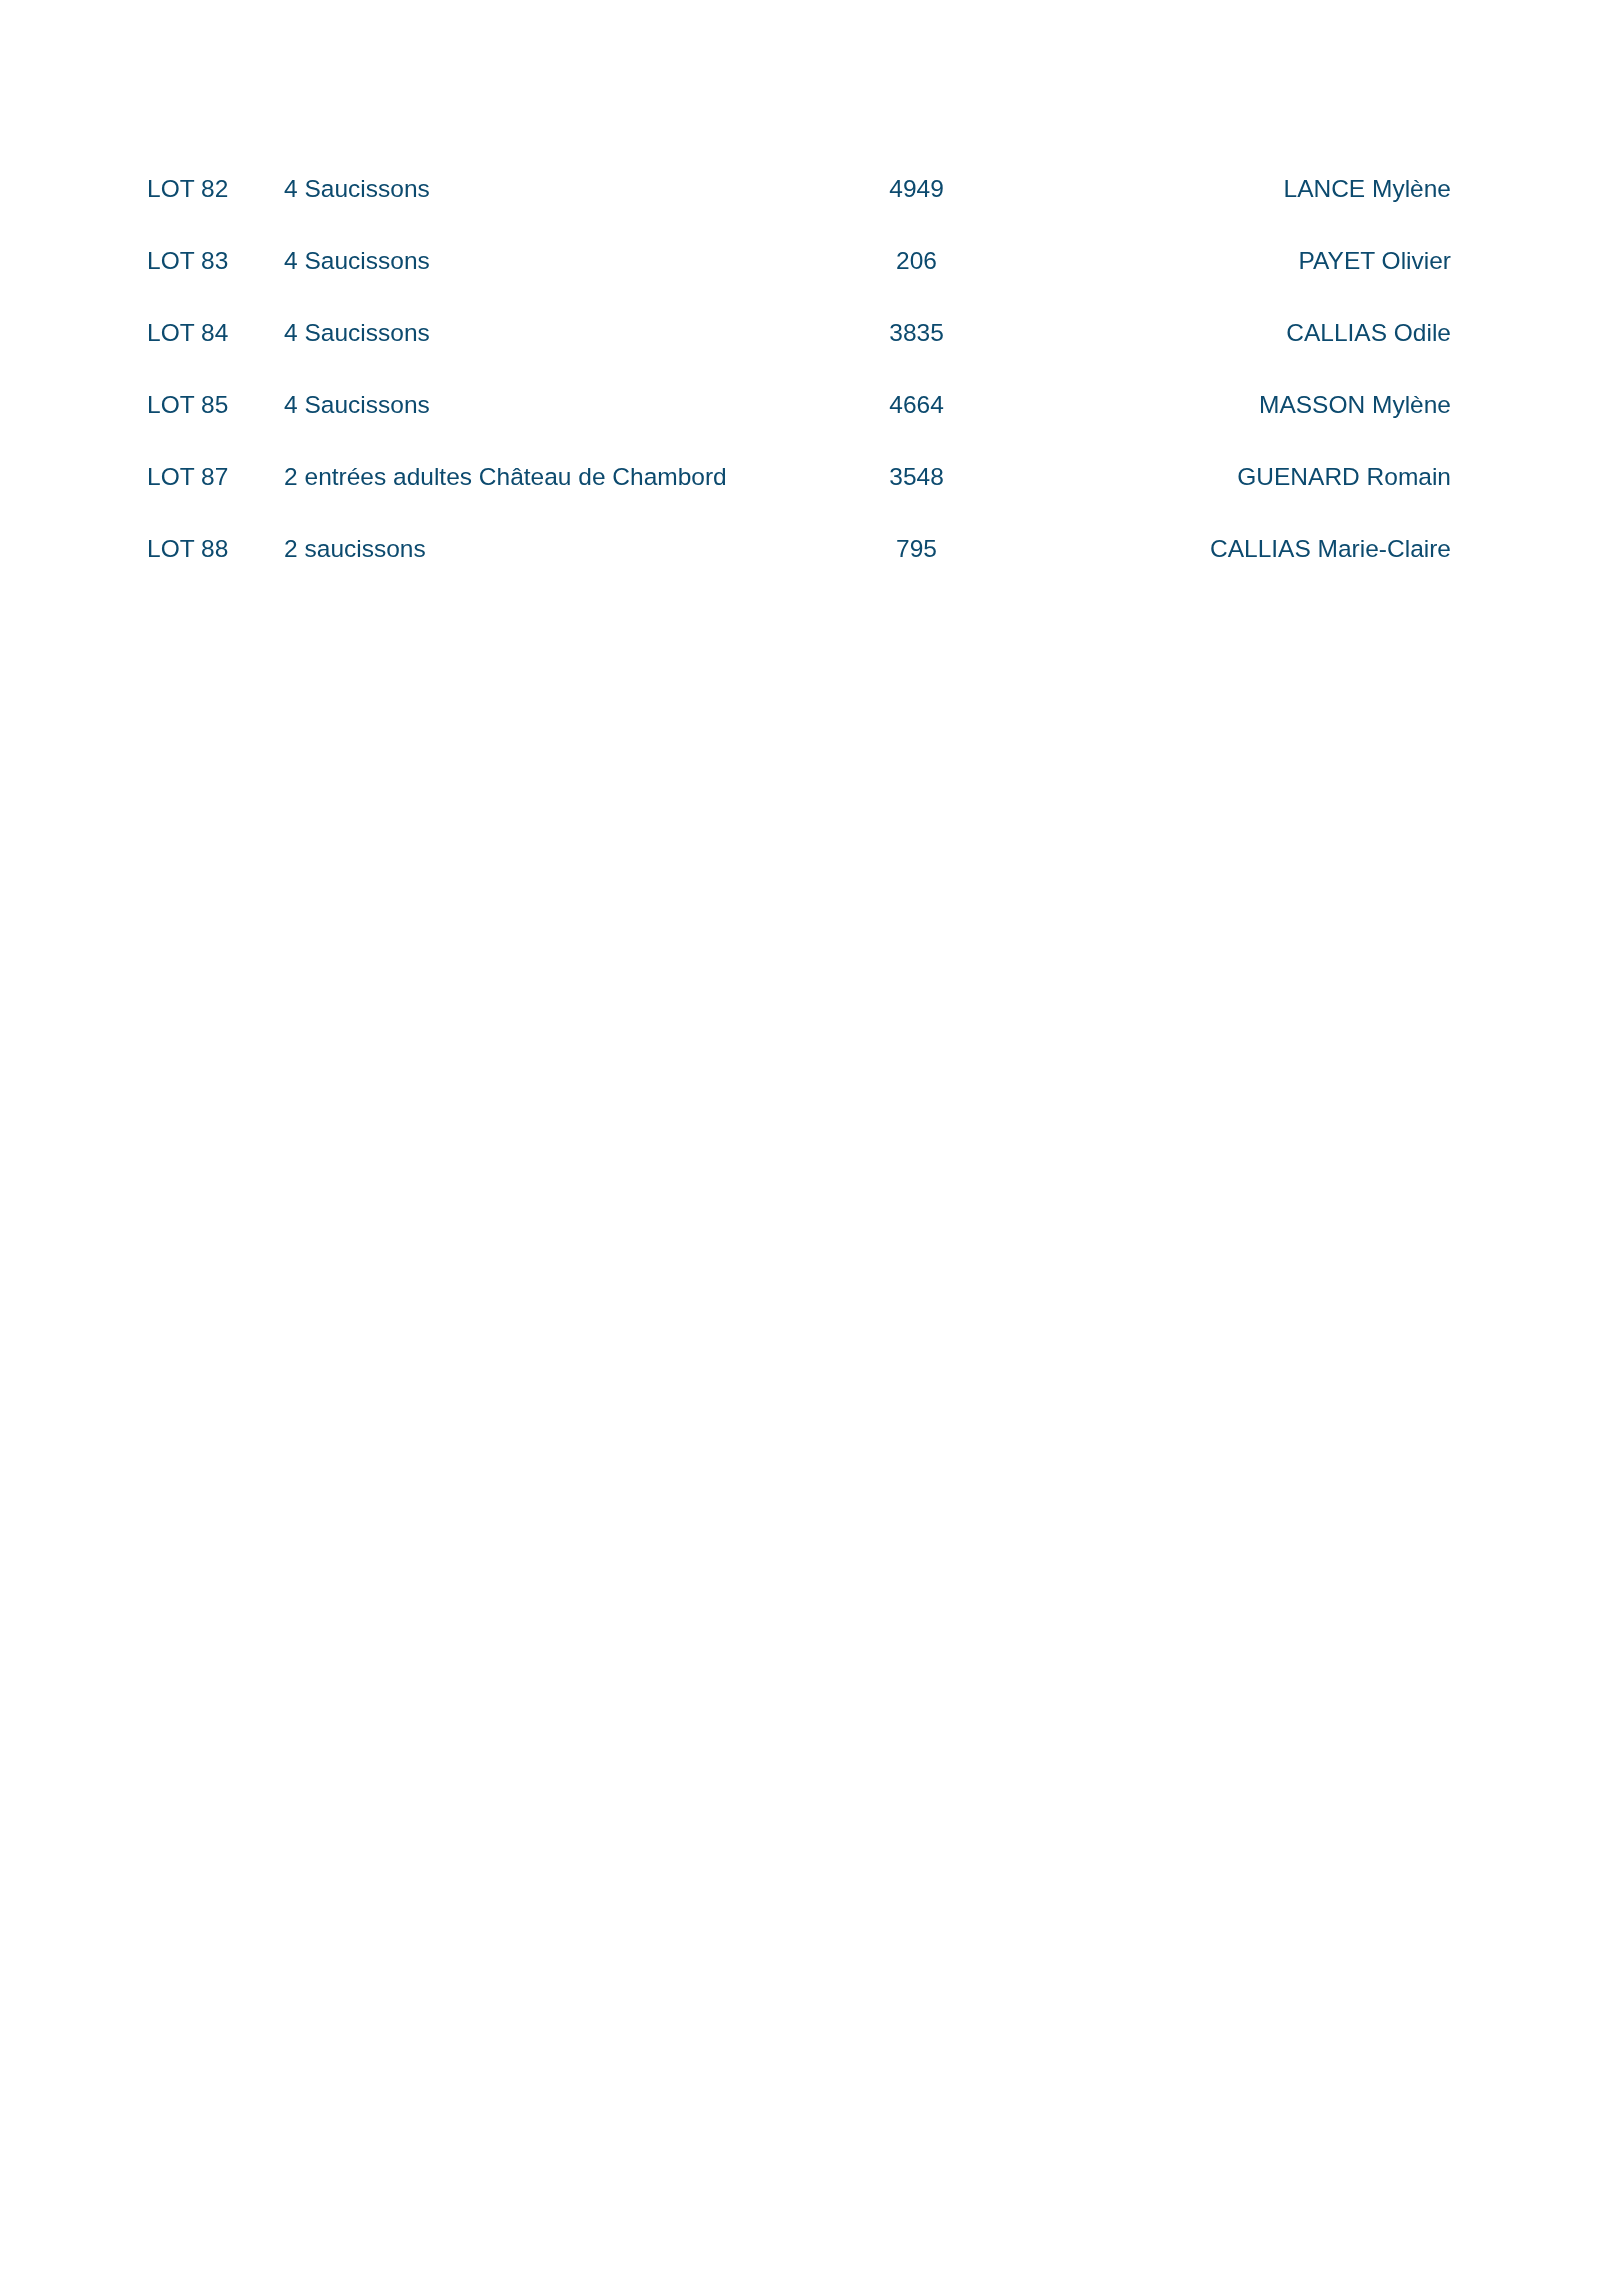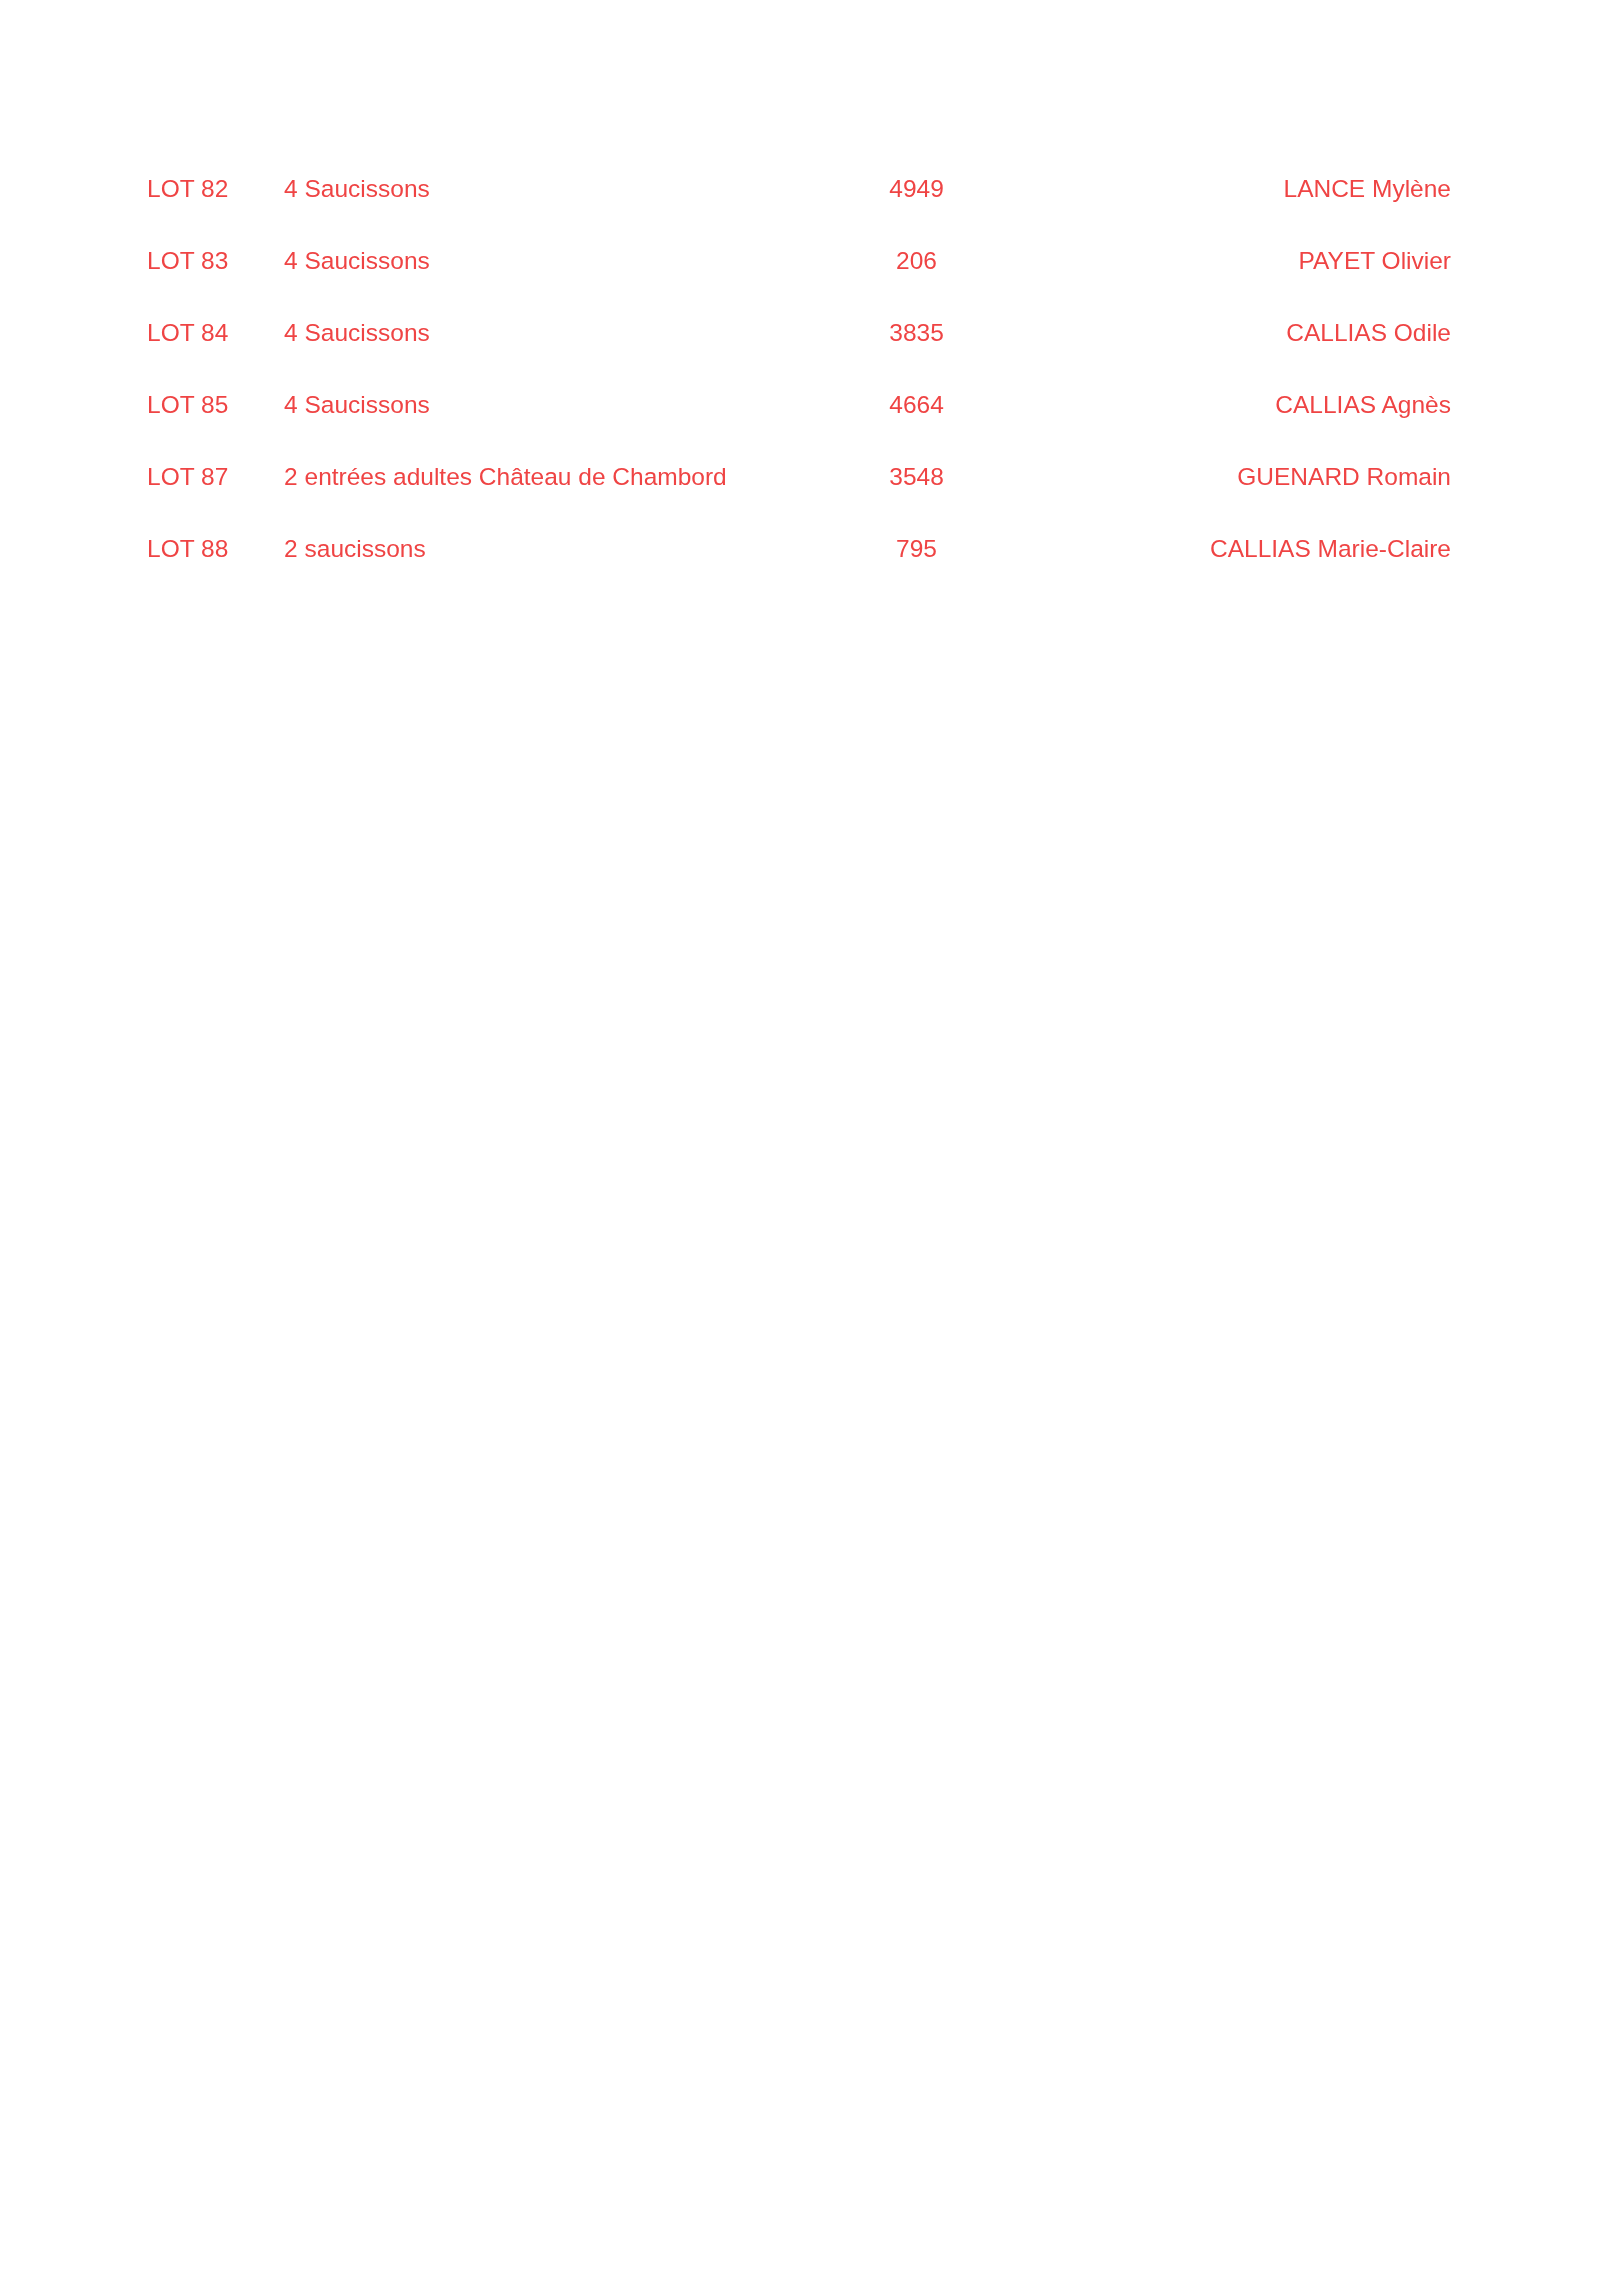--- a/index.html
+++ b/index.html
@@ -29,21 +29,21 @@
     top: 153px;
     width: 1304px;
     border-collapse: collapse;
     table-layout: fixed;
   }
   table.lots td {
     height: 72px;
     vertical-align: middle;
     font-size: 24.5px;
     line-height: 1;
-    color: #ef4444;
+    color: #0c4a6e;
     white-space: nowrap;
     overflow: visible;
     padding: 0;
   }
   td.col-lot {
     width: 137px;
     text-align: left;
     padding-left: 12.7px;
   }
   td.col-prize {
@@ -80,21 +80,21 @@
       <tr>
         <td class="col-lot">LOT 84</td>
         <td class="col-prize">4 Saucissons</td>
         <td class="col-ticket">3835</td>
         <td class="col-winner">CALLIAS Odile</td>
       </tr>
       <tr>
         <td class="col-lot">LOT 85</td>
         <td class="col-prize">4 Saucissons</td>
         <td class="col-ticket">4664</td>
-        <td class="col-winner">CALLIAS Agnès</td>
+        <td class="col-winner">MASSON Mylène</td>
       </tr>
       <tr>
         <td class="col-lot">LOT 87</td>
         <td class="col-prize">2 entrées adultes Château de Chambord</td>
         <td class="col-ticket">3548</td>
         <td class="col-winner">GUENARD Romain</td>
       </tr>
       <tr>
         <td class="col-lot">LOT 88</td>
         <td class="col-prize">2 saucissons</td>

